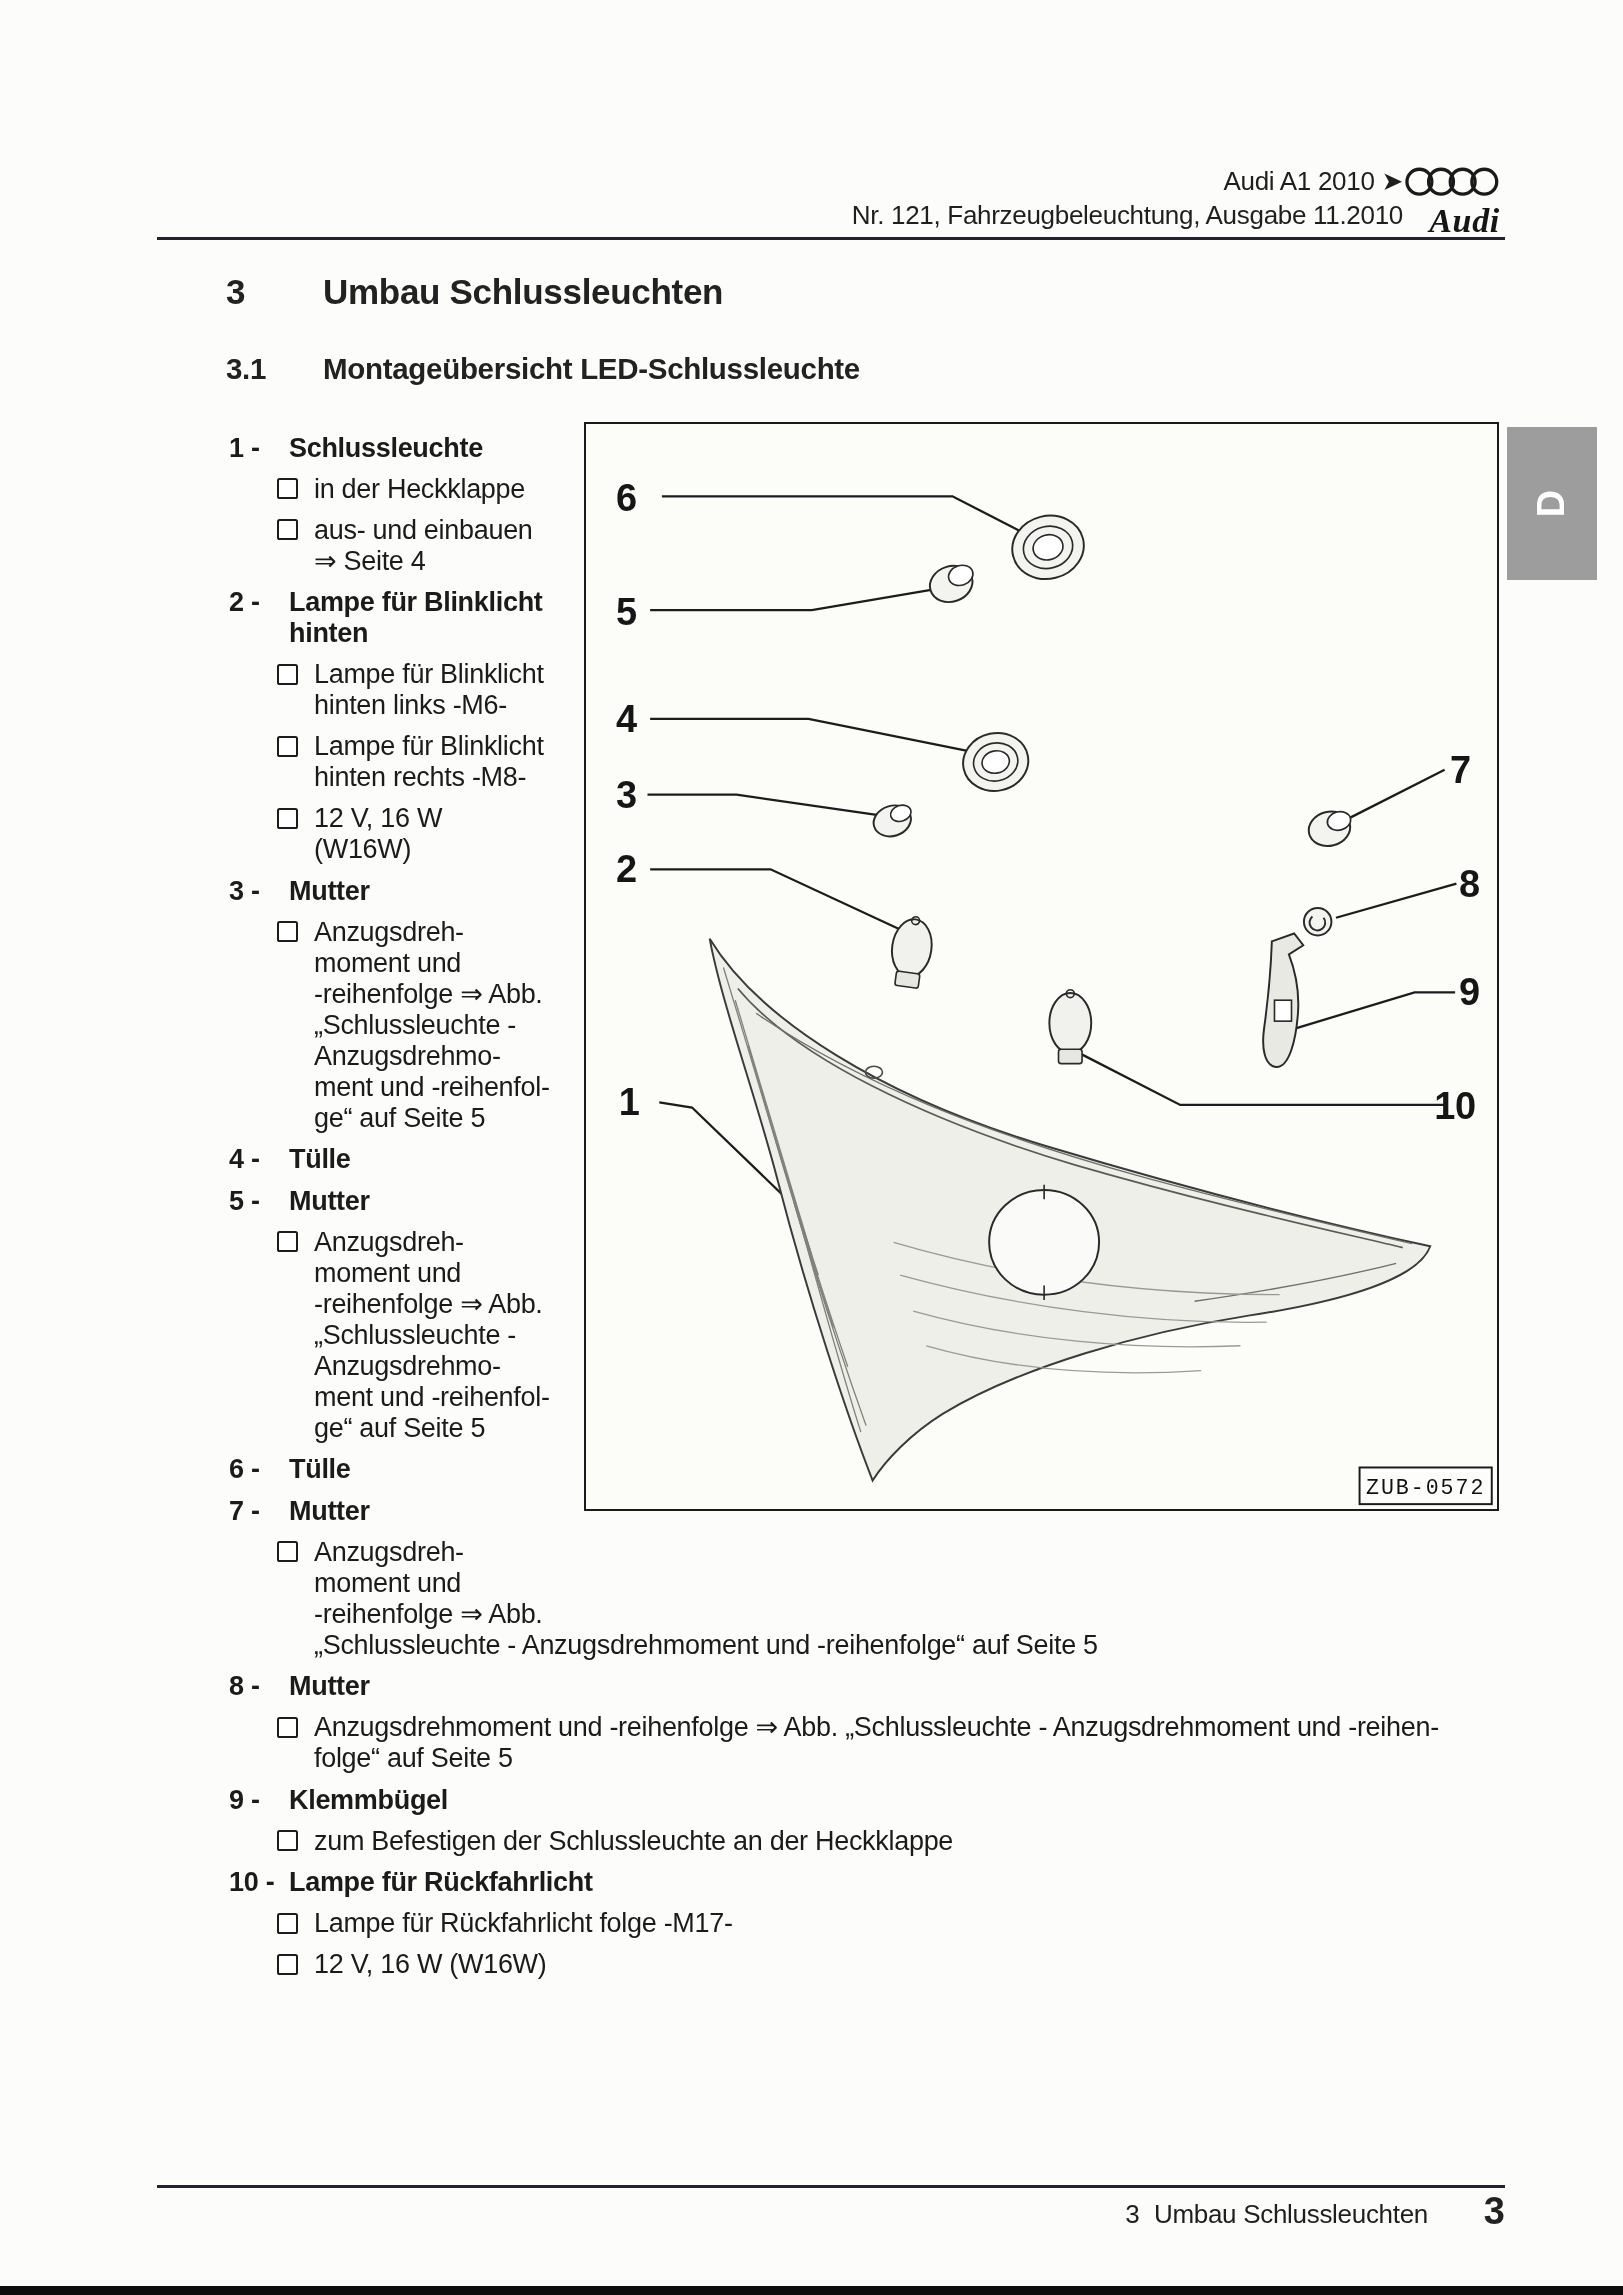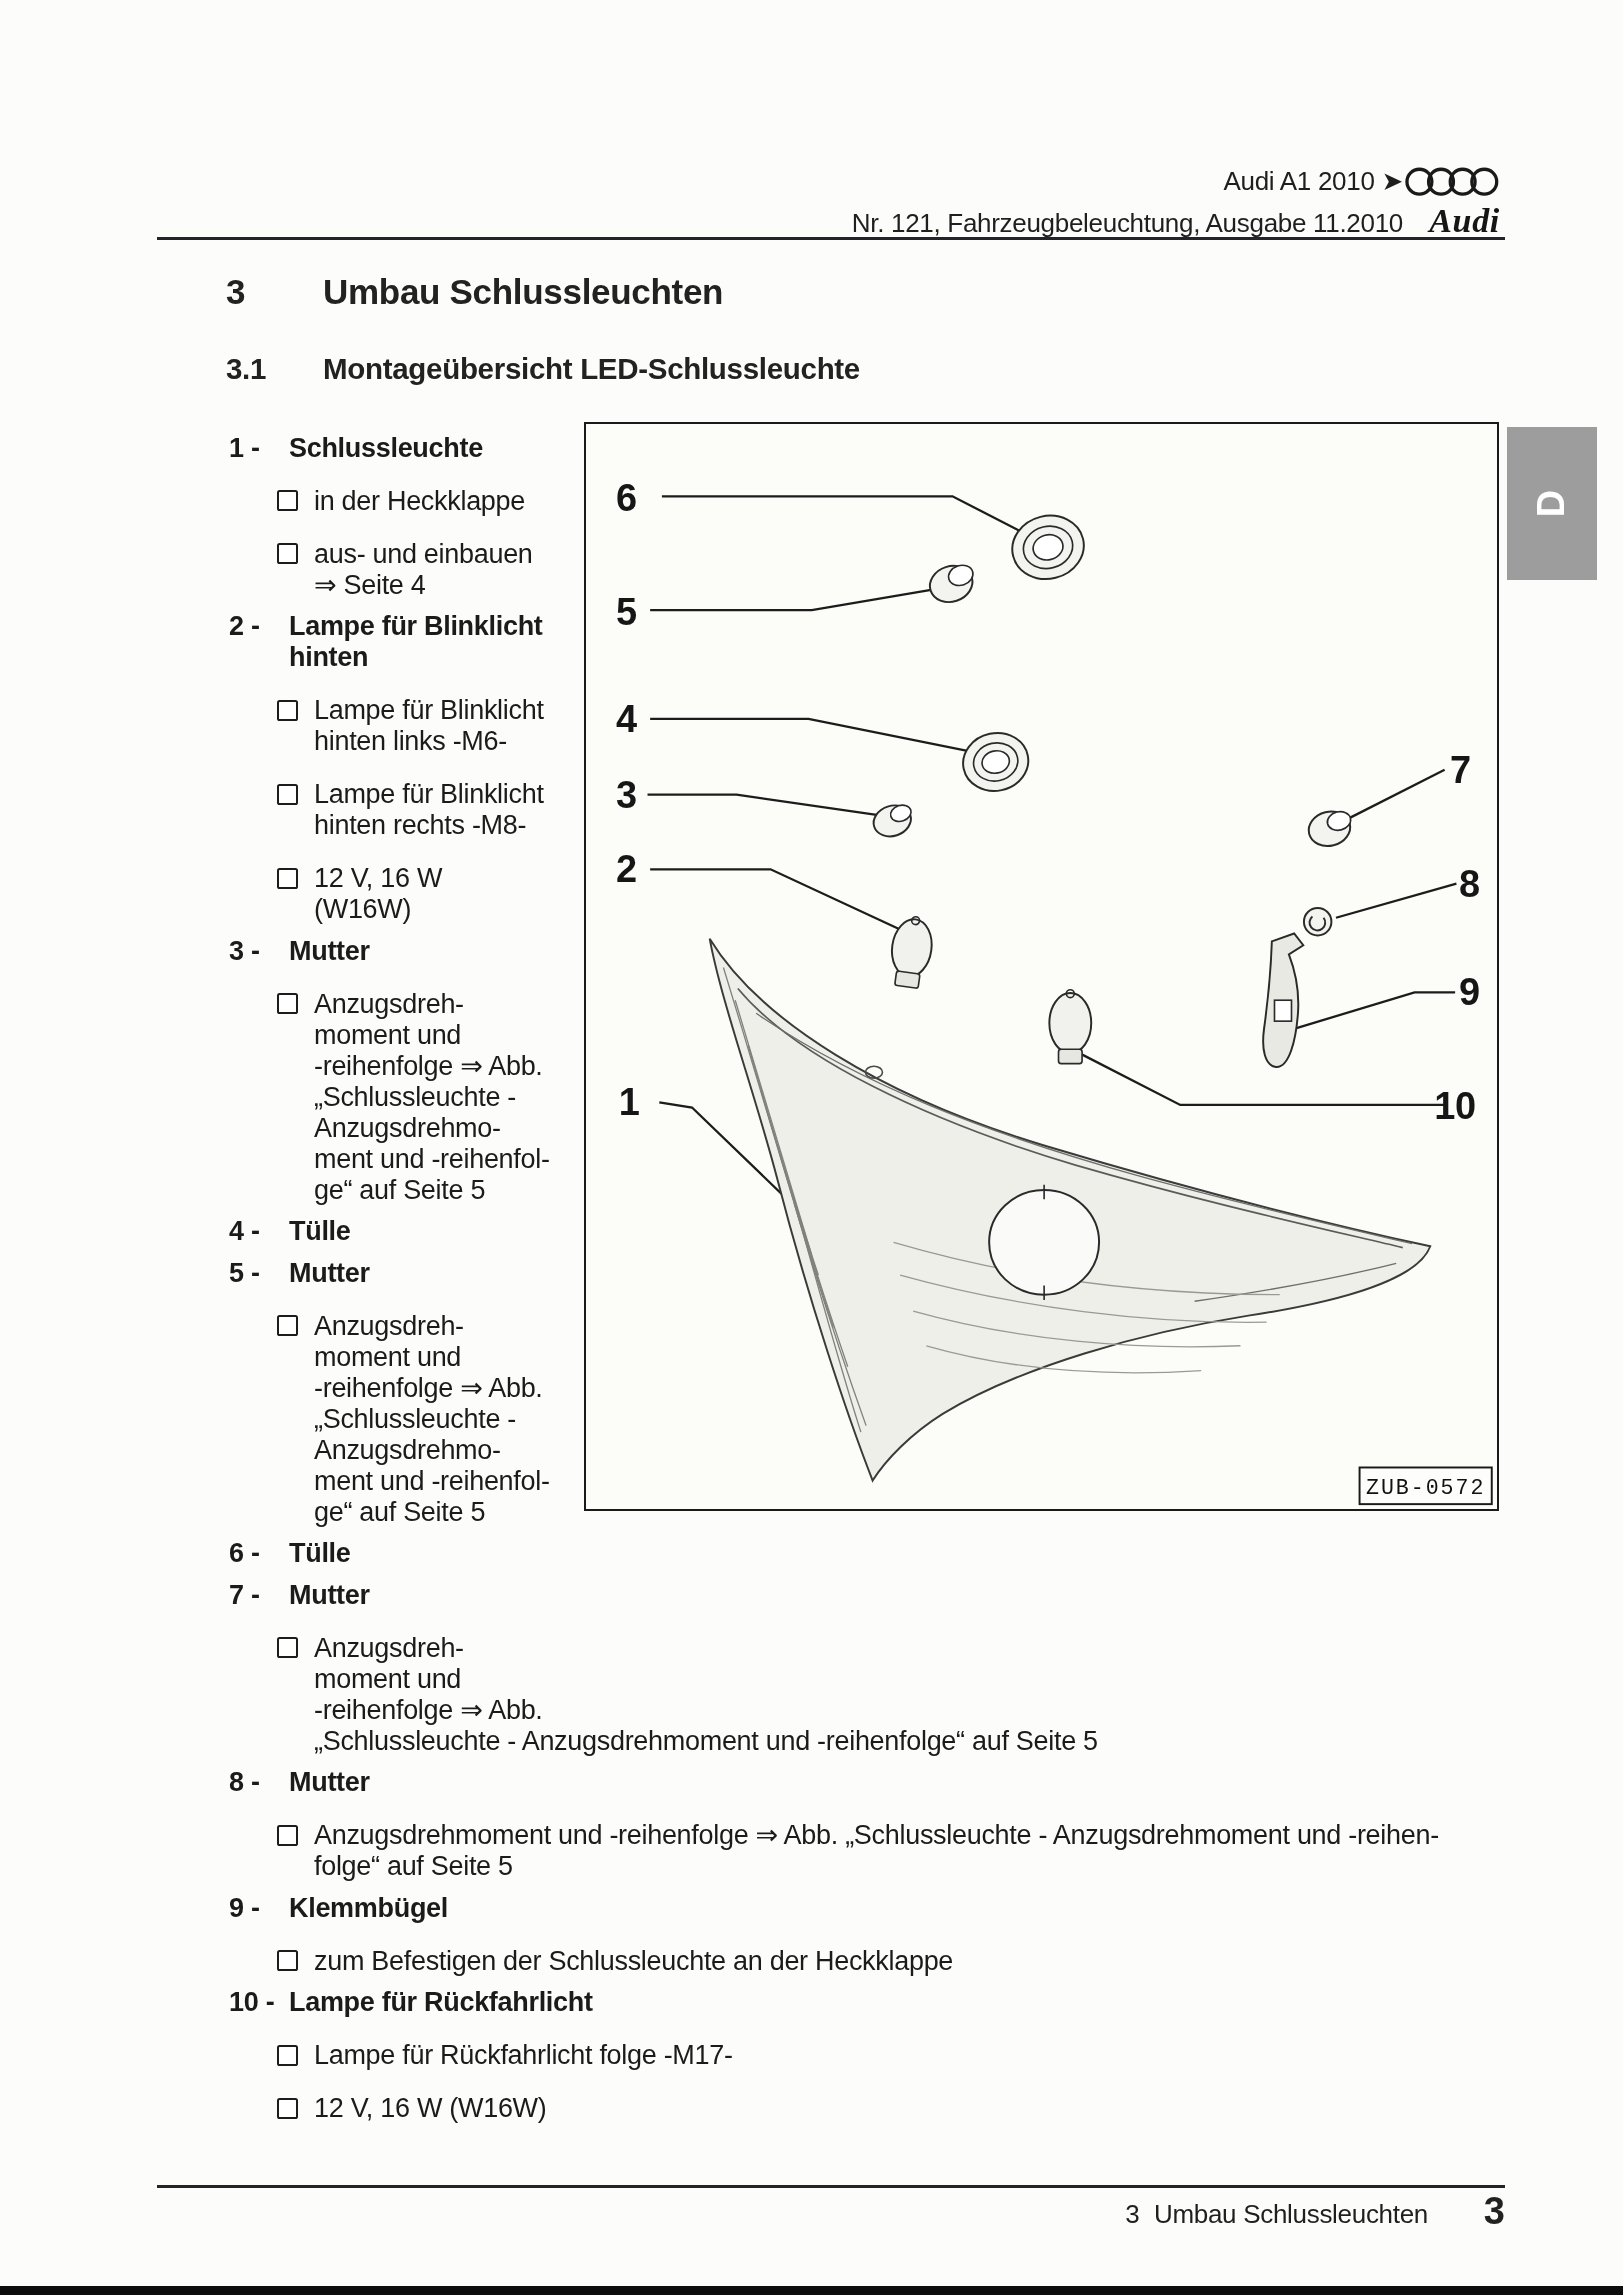--- a/index.html
+++ b/index.html
@@ -2,39 +2,39 @@
 <html style="font-size:10.5px"><head>
 <meta charset="utf-8">
 <style>
   html,body{margin:0;padding:0;}
   body{background:#d8d8d8;font-family:"Liberation Sans",sans-serif;}
   .page{position:relative;width:1623px;height:2295px;background:#fcfcfa;overflow:hidden;color:#1b1b1b;}
 
   
   .hdr-line{position:absolute;right:220px;text-align:right;font-size:26px;letter-spacing:-0.3px;color:#1f1f1f;}
   .hdr-line1{top:166px;}
-  .hdr-line2{top:208px;}
+  .hdr-line2{top:200px;}
   .audi-logo{position:absolute;left:1405px;top:162px;width:95px;}
   .audi-word{font-family:"Liberation Serif",serif;font-style:italic;font-weight:bold;font-size:34px;letter-spacing:0.7px;text-align:right;margin-top:-3.9px;color:#161616;}
   .rule-top{position:absolute;left:157px;top:237px;width:1348px;height:3.3px;background:#23232b;}
 
   
   .sec-heading{position:absolute;left:226px;top:272px;font-weight:bold;font-size:35px;letter-spacing:-0.3px;color:#222;}
   .subsec-heading{position:absolute;left:226px;top:352px;font-weight:bold;font-size:29.5px;letter-spacing:-0.3px;color:#222;}
   .sec-num{display:inline-block;width:97px;}
 
   
   .content{position:absolute;left:229px;top:422px;width:1270px;font-size:27px;line-height:31px;letter-spacing:-0.3px;}
   .figure{float:right;width:911px;height:1085px;border:2.6px solid #1a1a1a;margin-left:18.3px;margin-bottom:26px;background:#fcfcf9;}
   .item{margin-top:10.5px;}
   .item:first-of-type{margin-top:5.2px;}
   .item-label{margin-left:60px;font-weight:bold;}
   .item-label .num{display:inline-block;width:60px;margin-left:-60px;white-space:nowrap;}
   .lbl{white-space:pre-line;}
-  .bullet{position:relative;margin-top:22px;}
+  .bullet{position:relative;margin-top:10px;}
   .cb{position:absolute;left:48px;top:4.6px;width:17px;height:17px;border:2.6px solid #1c1c1c;border-radius:2.6px;background:#fff;}
   .bt{display:block;padding-left:85px;white-space:pre-line;}
 
   
   .side-tab{position:absolute;left:1507px;top:427px;width:90px;height:153px;background:#9d9d9d;display:flex;align-items:center;justify-content:center;}
   .side-tab span{display:block;color:#ffffff;font-weight:bold;font-size:38px;transform:rotate(-90deg);}
 
   
   .rule-bottom{position:absolute;left:157px;top:2185px;width:1348px;height:3.3px;background:#23232b;}
   .ftr-text{position:absolute;right:195px;top:2199px;font-size:26px;letter-spacing:-0.3px;color:#1f1f1f;}

